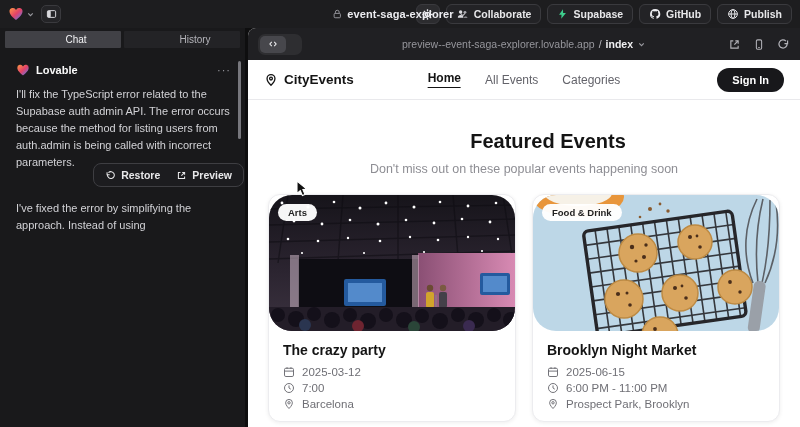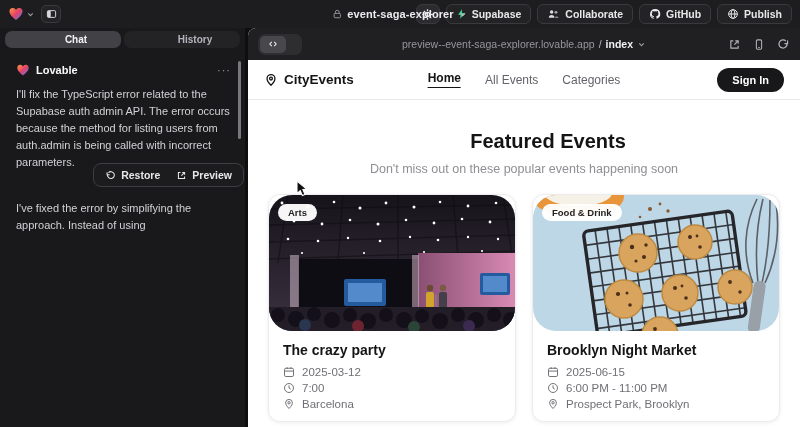--- a/index.html
+++ b/index.html
@@ -20,22 +20,22 @@
   .tb-btn { height:20px; display:flex; align-items:center; gap:5px; padding:0 9px;
     background:#232326; border:1px solid #3a3a3e; border-radius:6px;
     color:#e8e8ea; font-size:10.5px; font-weight:600; cursor:pointer; white-space:nowrap; }
   .tb-gear { width:24px; height:20px; display:flex; align-items:center; justify-content:center;
     background:#2c2c2f; border-radius:6px; border:1px solid #3a3a3e; cursor:pointer; }
 
   
   .chat-panel { position:absolute; left:0; top:28px; width:245px; height:399px;
     background:#19191b; overflow:hidden; }
   .chat-tabs { display:flex; gap:3px; margin:3px 5px 0 5px; }
-  .chat-tab { flex:1; height:17px; border-radius:7px; display:flex; align-items:center;
-    justify-content:center; font-size:10px; font-weight:700; cursor:pointer;padding-left:26px; }
+  .chat-tab { flex:1; height:17px; border-radius:1px; display:flex; align-items:center;
+    justify-content:center; font-size:10px; font-weight:400; cursor:pointer;padding-left:26px; }
   .chat-tab.active { background:#414146; color:#f2f2f4; }
   .chat-tab.inactive { background:#232326; color:#b4b4ba; }
   .user-bubble { margin:8px 13px 0 40px; background:#29292c; border-radius:12px;
     padding:10px 12px 12px 12px; color:#d6d6da; font-size:10.8px; line-height:1.5; }
   .bubble-more { margin-top:18px; color:#c2c2c8; }
   .chat-scrollthumb { position:absolute; right:4px; top:33px; width:3px; height:78px;
     background:#77777d; border-radius:2px; }
   .assistant-head { display:flex; align-items:center; gap:6px; margin:15px 14px 0 16px; }
   .assistant-name { color:#fafafa; font-size:11px; font-weight:700; }
   .more-dots { margin-left:auto; color:#9a9aa0; font-size:11px; letter-spacing:1px; cursor:pointer; }
@@ -150,33 +150,33 @@
           <line x1="1.6" y1="8" x2="3.9" y2="8"></line>
             <line x1="12.1" y1="8" x2="14.4" y2="8"></line>
           <line x1="3.5" y1="3.5" x2="5.1" y2="5.1"></line>
             <line x1="10.9" y1="10.9" x2="12.5" y2="12.5"></line>
           <line x1="12.5" y1="3.5" x2="10.9" y2="5.1"></line>
             <line x1="5.1" y1="10.9" x2="3.5" y2="12.5"></line>
         </g>
       </svg>
     </div>
     <div class="tb-btn">
-      <svg width="11" height="12" viewBox="0 0 16 16">
-        <path d="M8.7 1 L3 9 h3.6 L6.2 15 L13 6.6 H8.9 Z" fill="#3ecf8e"></path>
-      </svg>
-      <span>Supabase</span>
-    </div>
-    <div class="tb-btn">
       <svg width="13" height="12" viewBox="0 0 16 16">
         <circle cx="5.5" cy="5.3" r="2.3" fill="#dcdce0"></circle>
         <path d="M1.8 13 a3.7 3.7 0 0 1 7.4 0 Z" fill="#dcdce0"></path>
         <circle cx="11.3" cy="5.8" r="1.9" fill="#a9a9af"></circle>
         <path d="M9.6 13 a2.9 2.9 0 0 1 5.2 0 Z" fill="#a9a9af"></path>
       </svg>
       <span>Collaborate</span>
+    </div>
+    <div class="tb-btn">
+      <svg width="11" height="12" viewBox="0 0 16 16">
+        <path d="M8.7 1 L3 9 h3.6 L6.2 15 L13 6.6 H8.9 Z" fill="#3ecf8e"></path>
+      </svg>
+      <span>Supabase</span>
     </div>
     <div class="tb-btn">
       <svg width="12" height="12" viewBox="0 0 16 16">
         <path d="M8 1.2 a6.8 6.8 0 0 0-2.1 13.2 c.3.1.5-.1.5-.3 v-1.2 c-1.9.4-2.3-.9-2.3-.9 -.3-.8-.8-1-.8-1 -.6-.4.1-.4.1-.4 .7 0 1 .7 1 .7 .6 1.1 1.7.8 2.1.6 0-.4.2-.8.4-.9 -1.5-.2-3.1-.8-3.1-3.4 0-.8.3-1.4.7-1.9 0-.2-.3-.9.1-1.8 0 0 .6-.2 1.9.7 a6.5 6.5 0 0 1 3.4 0 c1.3-.9 1.9-.7 1.9-.7 .4.9.1 1.6.1 1.8 .4.5.7 1.1.7 1.9 0 2.6-1.6 3.2-3.1 3.4 .2.2.5.6.5 1.2 v1.9 c0 .2.2.4.5.3 A6.8 6.8 0 0 0 8 1.2 Z" fill="#ececf0"></path>
       </svg>
       <span>GitHub</span>
     </div>
     <div class="tb-btn">
       <svg width="12" height="12" viewBox="0 0 16 16">
         <circle cx="8" cy="8" r="5.8" fill="none" stroke="#ececf0" stroke-width="1.3"></circle>

